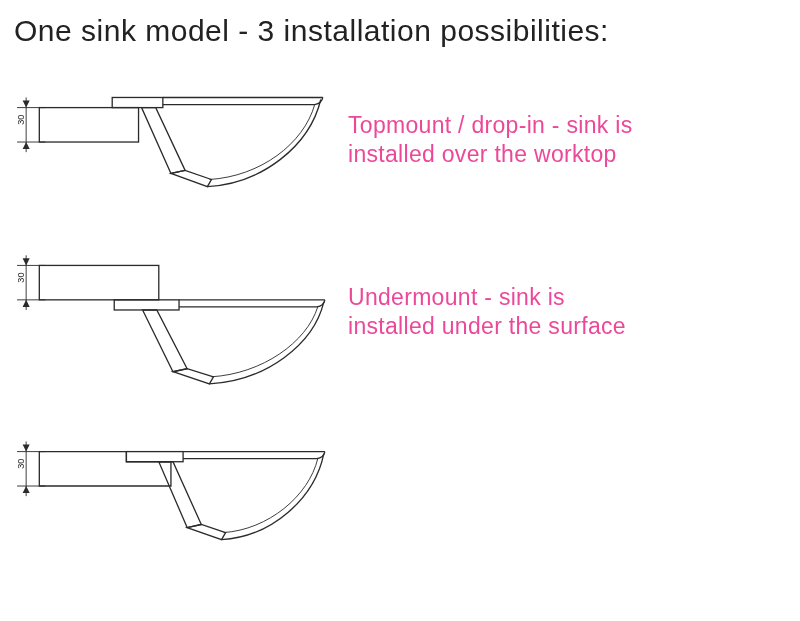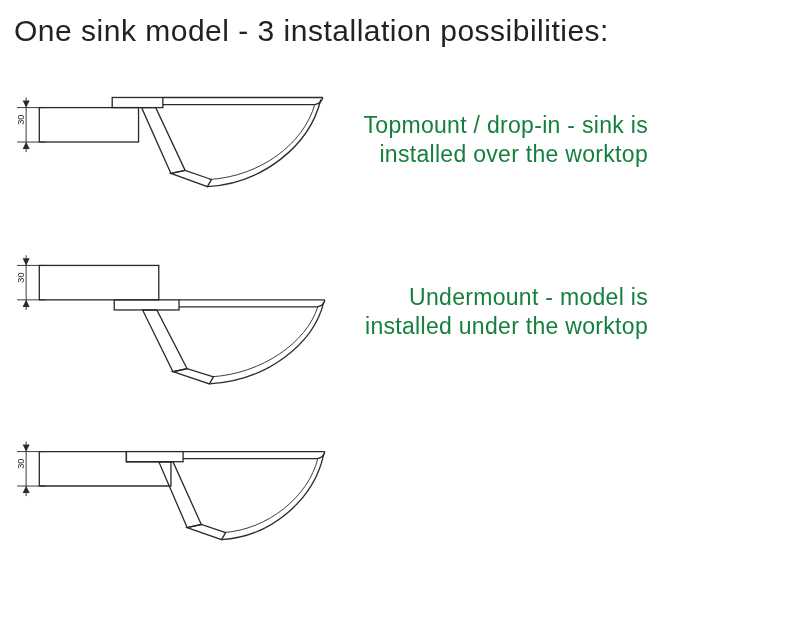--- a/index.html
+++ b/index.html
@@ -28,24 +28,23 @@
     align-items: center;
     height: 172px;
   }
   .drawing {
     width: 340px;
     flex: none;
   }
   .caption {
     font-size: 23px;
     line-height: 1.25;
-    color: #15803d;
+    color: #ec4899;
     max-width: 445px;
     letter-spacing: 0.3px;
-    text-align: right;
   }
   svg { display: block; }
   .ln   { stroke: #2b2b2b; stroke-width: 1.3; fill: none; }
   .thin { stroke: #2b2b2b; stroke-width: 0.9; fill: none; }
   .solid{ fill: #2b2b2b; stroke: none; }
   .dimtext {
     font-size: 9px;
     fill: #2b2b2b;
     font-family: "Liberation Sans", sans-serif;
   }
@@ -115,21 +114,21 @@
           <rect x="104" y="68" width="64" height="10" fill="url(#hatchU)" class="ln"></rect>
           <path class="ln" d="M168,68 H312"></path>
           <path class="ln" d="M168,75 H304 Q311,74 312,68"></path>
           <path d="M132,78 L146,78 L176,136 L162,139 Z" fill="url(#hatchU)" class="ln"></path>
           <path d="M162,139 L176,136 L202,144 L198,151 Z" fill="url(#hatchU)" class="ln"></path>
           <path class="ln" d="M198,151 C 254,148 301,112 311,70"></path>
           <path class="thin" d="M200,144 C 250,141 294,110 305,75"></path>
         </g>
       </svg>
     </div>
-    <div class="caption">Undermount - model is installed under the worktop</div>
+    <div class="caption">Undermount - sink is installed under the surface</div>
   </div>
 
   <div class="row">
     <div class="drawing">
       <svg width="336" height="162" viewBox="0 0 330 160">
         <defs>
           <pattern id="hatchF" patternUnits="userSpaceOnUse" width="6" height="6" patternTransform="rotate(45)">
             <line x1="0" y1="0" x2="0" y2="6" stroke="#5a5a5a" stroke-width="1.1"></line>
           </pattern>
         </defs>

